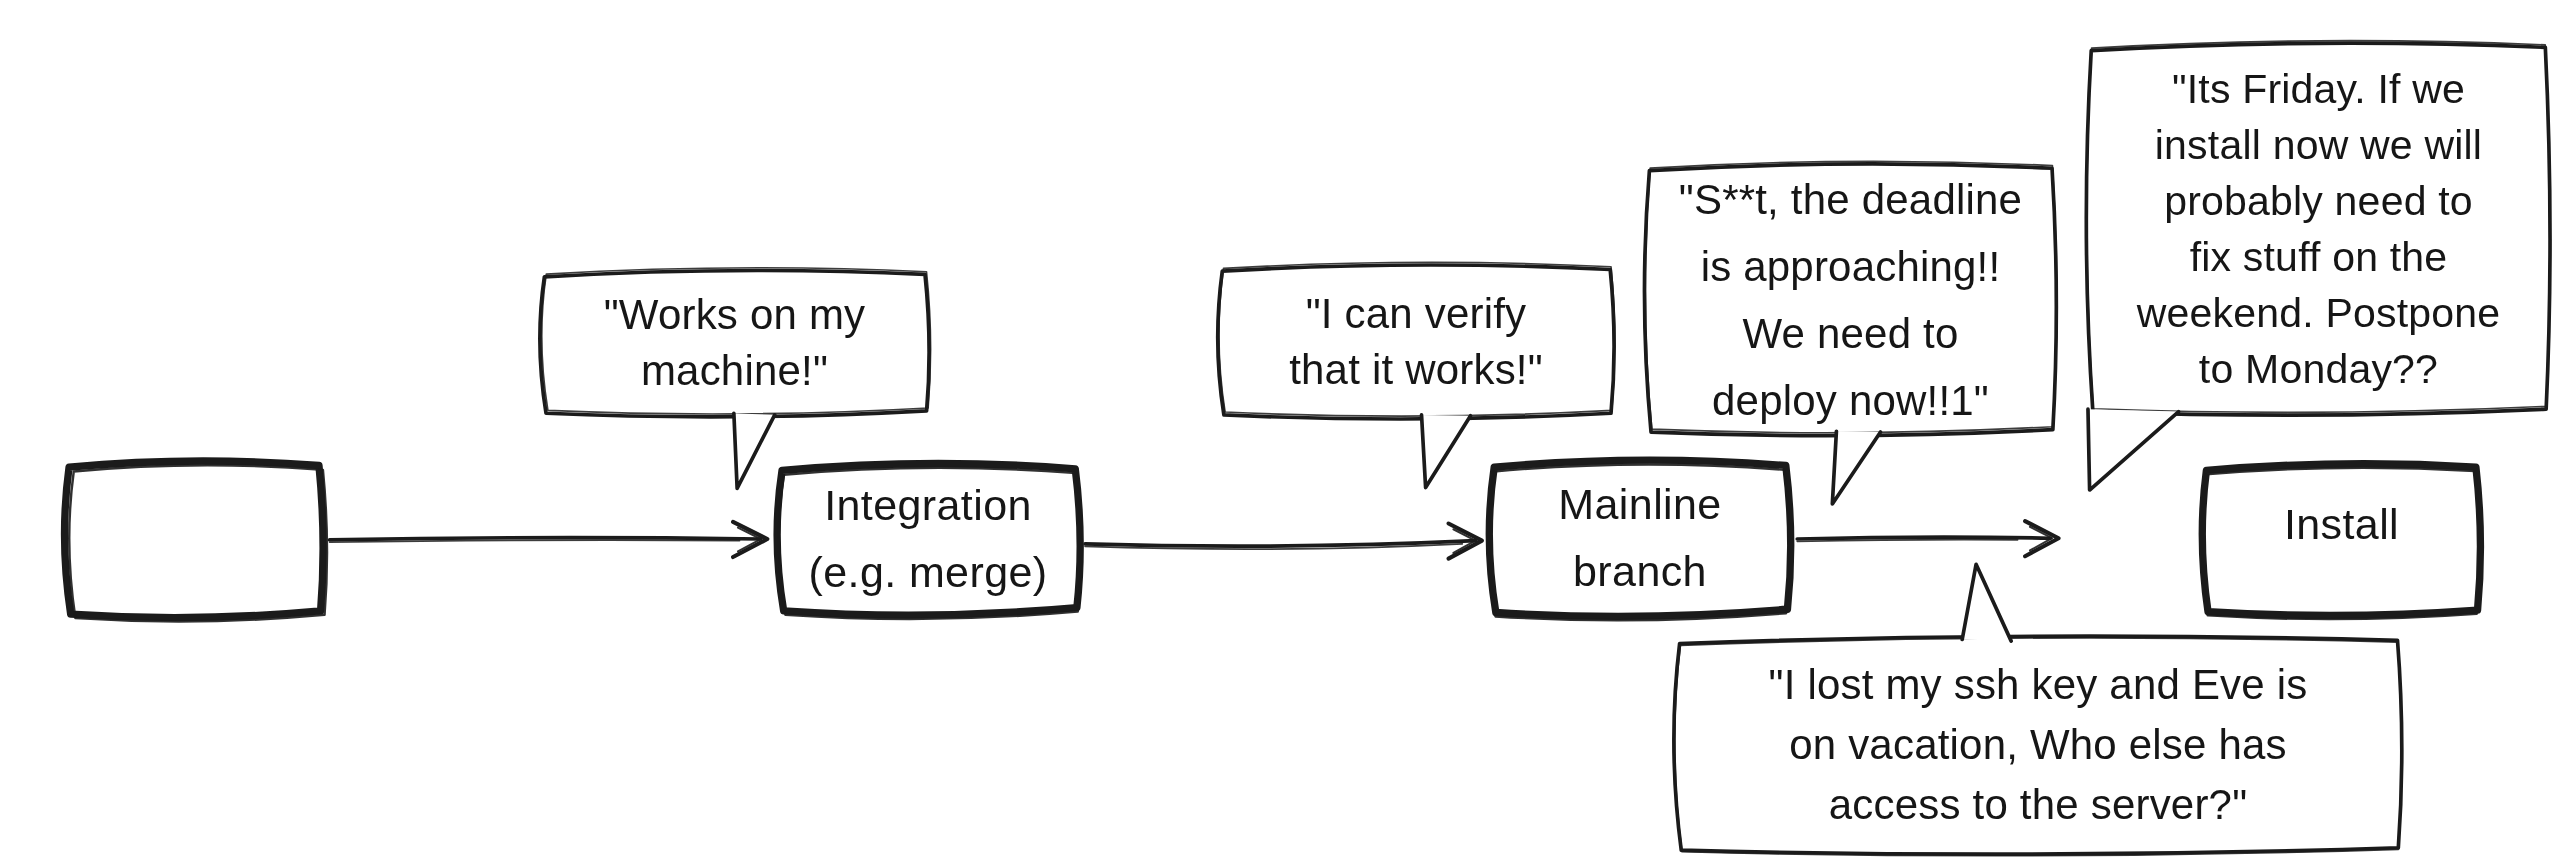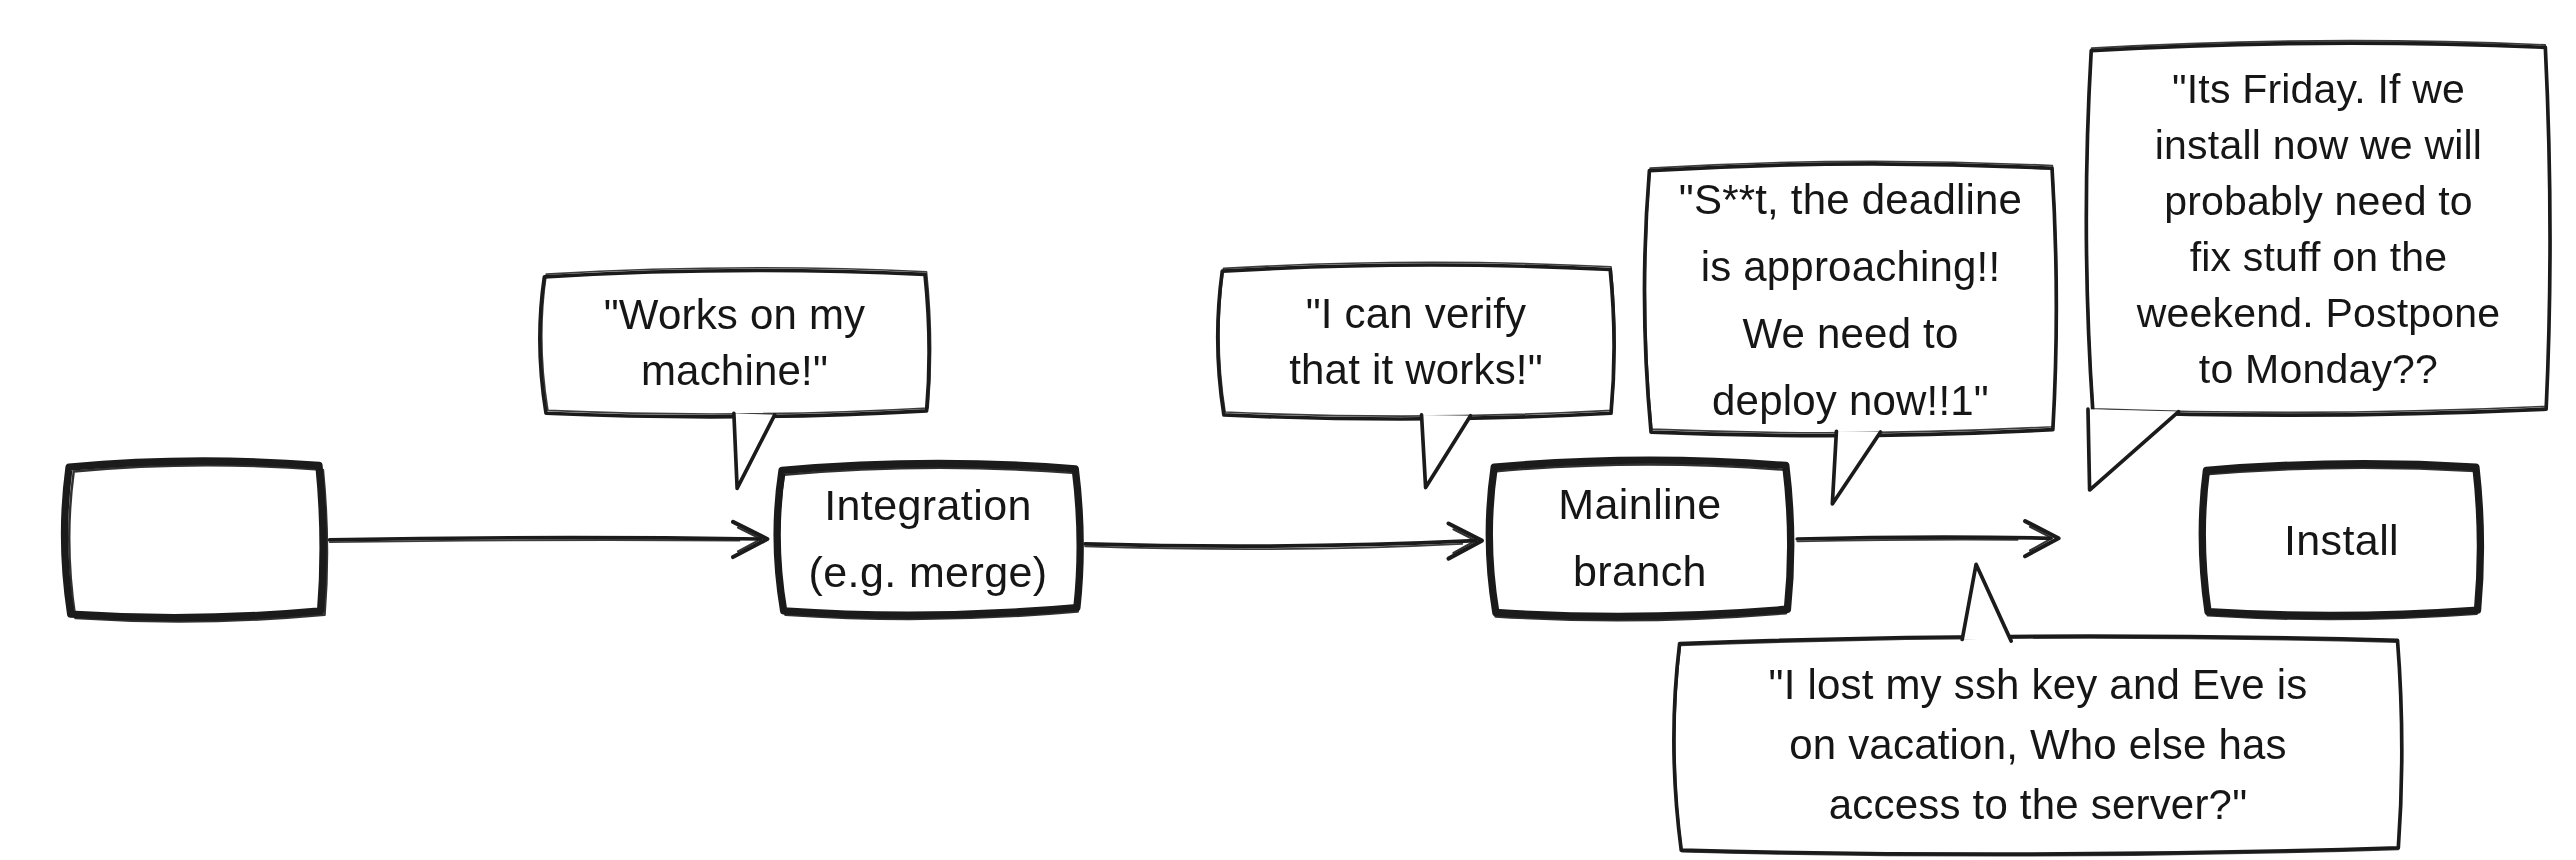--- a/index.html
+++ b/index.html
@@ -110,21 +110,21 @@
     </g>
   </svg>
 
 
   <div class="label node-label" style="left:776px;top:463px;width:304px;height:151px;">Integration
 (e.g. merge)</div>
 
   <div class="label node-label" style="left:1489px;top:460px;width:302px;height:155px;">Mainline
 branch</div>
 
-  <div class="label node-label" style="left:2202px;top:464px;width:279px;height:152px;">Install</div>
+  <div class="label node-label" style="left:2202px;top:448px;width:279px;height:152px;">Install</div>
 
   <div class="label bubble-label" style="left:539px;top:271px;width:391px;height:144px;">"Works on my
 machine!"</div>
 
   <div class="label bubble-label" style="left:1217px;top:266px;width:398px;height:152px;">"I can verify
 that it works!"</div>
 
   <div class="label bubble-label tall" style="left:1644px;top:165px;width:413px;height:270px;">"S**t, the deadline
 is approaching!!
 We need to

